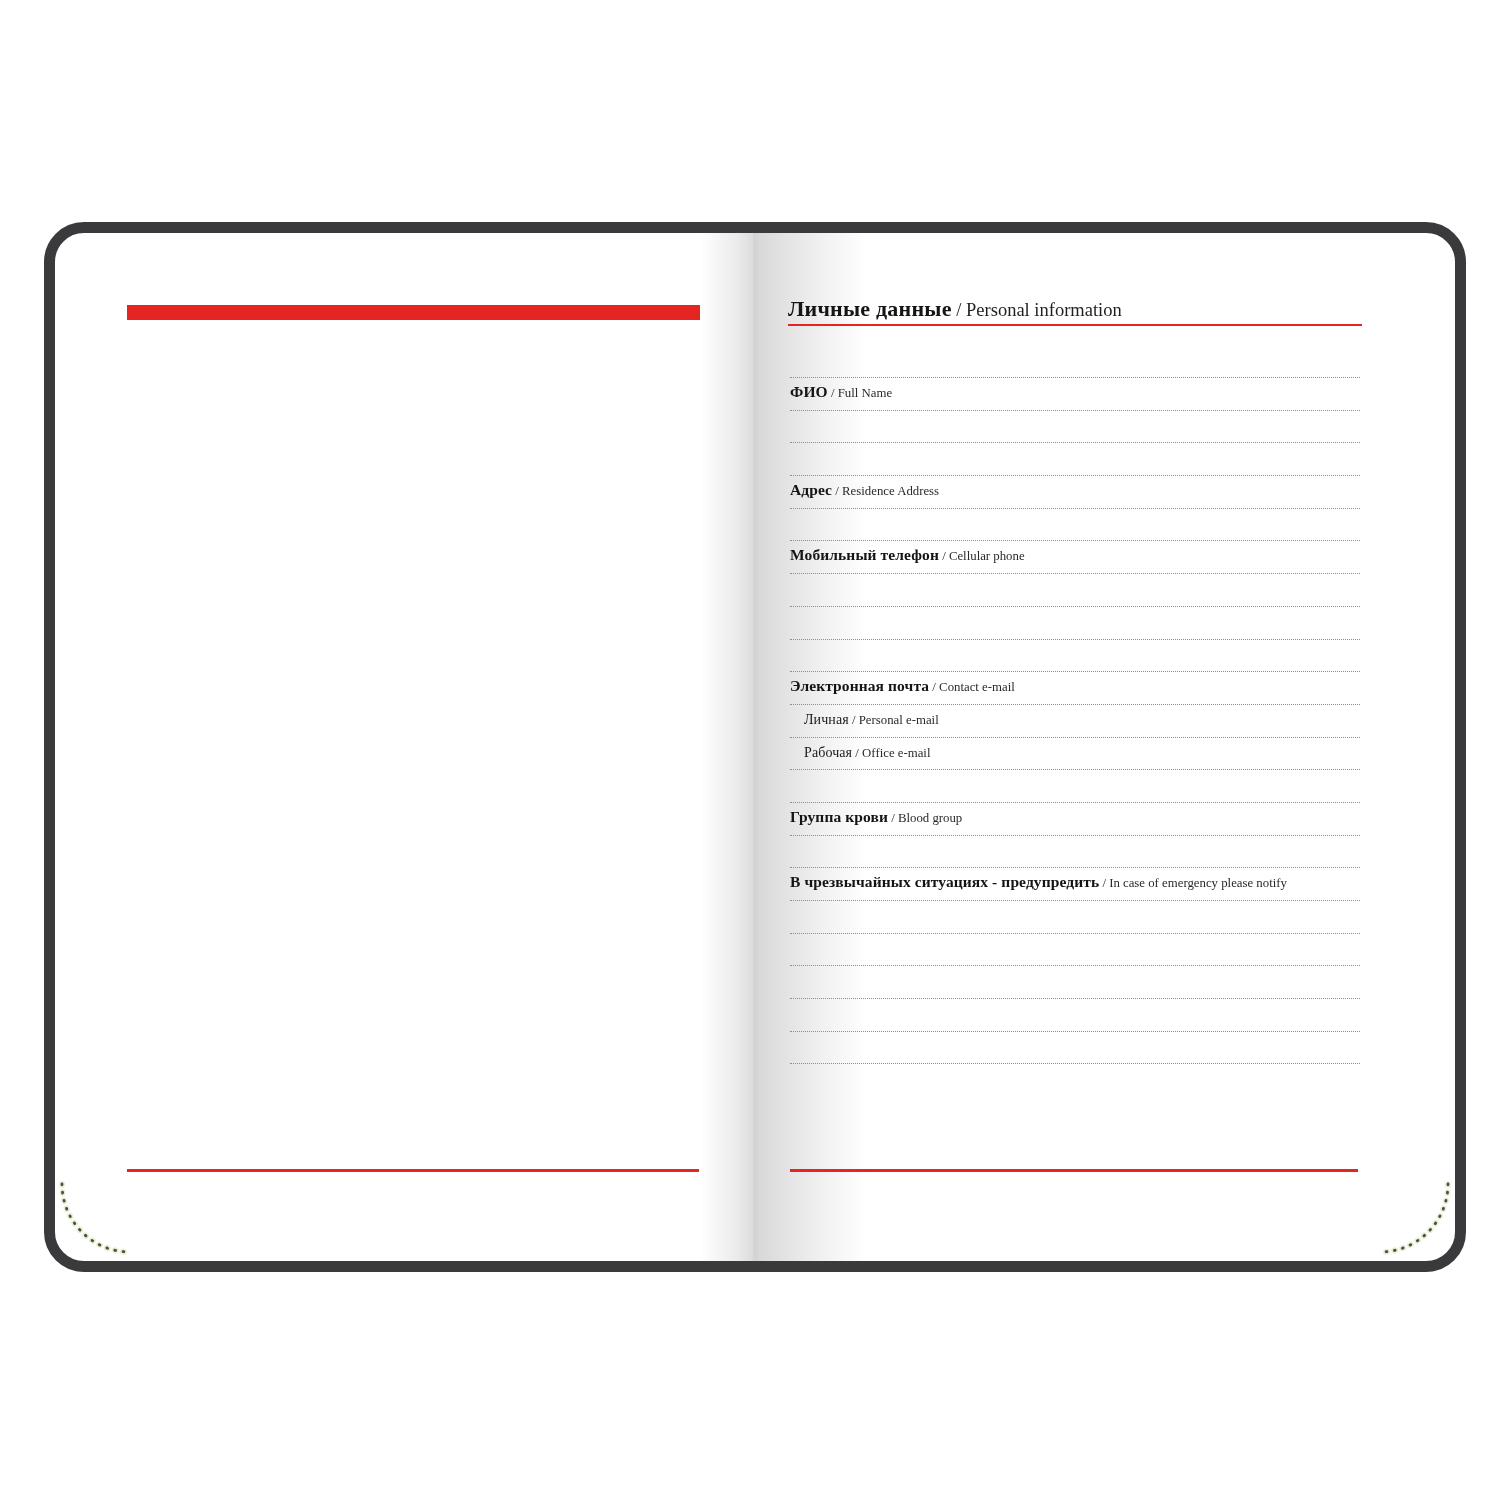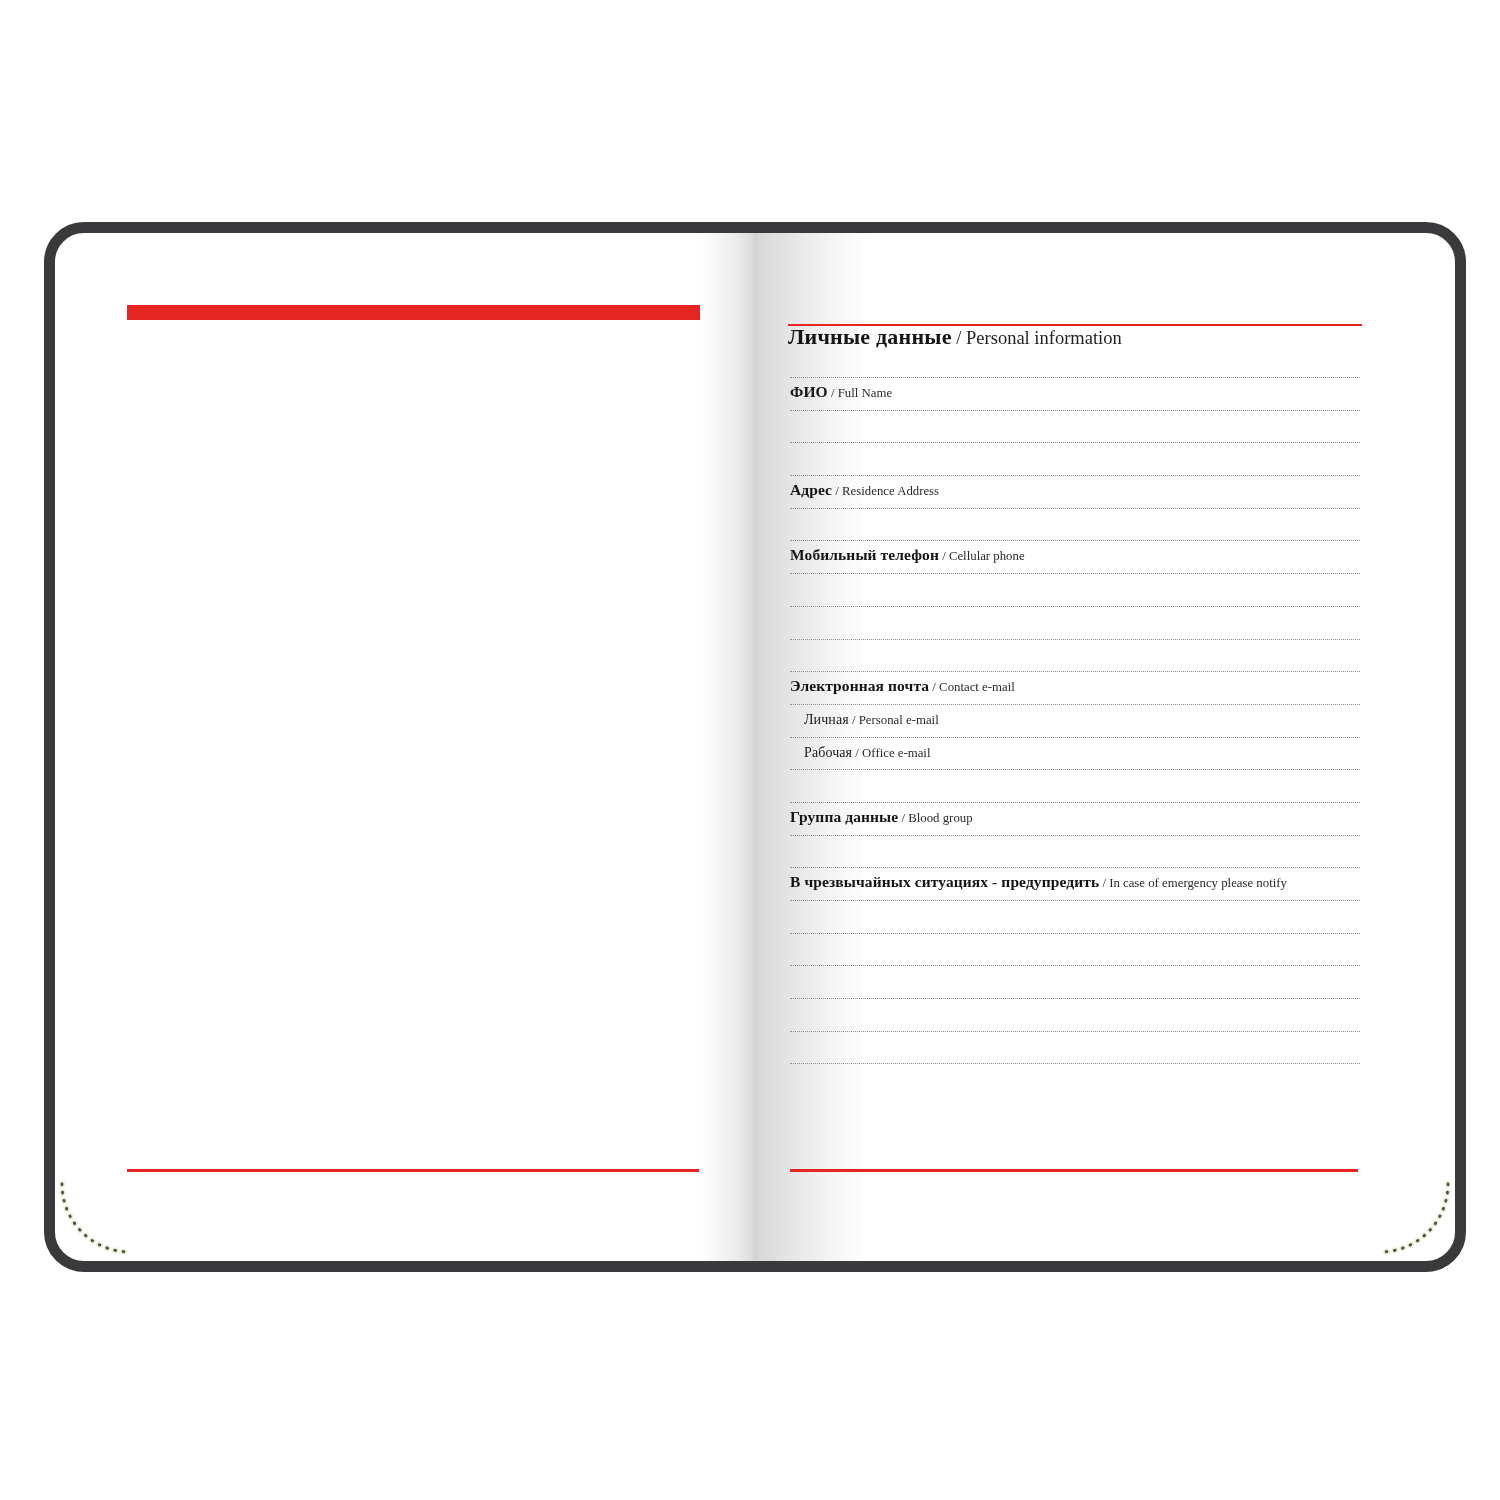--- a/index.html
+++ b/index.html
@@ -31,21 +31,21 @@
     position:absolute;left:72px;top:72px;width:573px;height:15px;
     background:var(--red,#e42522);
   }
   .red-line-bottom-left{
     position:absolute;left:72px;top:936px;width:572px;height:3px;
     background:var(--red,#e42522);
   }
   
   .title{
     position:absolute;left:733px;top:63px;width:574px;height:28px;
-    white-space:nowrap;color:#151515;margin-top:28px;
+    white-space:nowrap;color:#151515;
   }
   .title-ru{font-weight:bold;font-size:22px;letter-spacing:0.2px;}
   .title-en{font-size:18.5px;color:#1f1f1f;}
   .title-underline{
     position:absolute;left:733px;top:91px;width:574px;height:2px;
     background:var(--red,#e42522);
   }
   .form-rows{position:absolute;left:735px;top:144px;width:570px;}
   .row{
     height:30.7px;border-top:1px dotted var(--rule,#8d8d8d);
@@ -91,21 +91,21 @@
           <div class="row has-label"><span class="lbl-ru">Адрес</span><span class="lbl-en"> / Residence Address</span></div>
           <div class="row"></div>
           <div class="row has-label"><span class="lbl-ru">Мобильный телефон</span><span class="lbl-en"> / Cellular phone</span></div>
           <div class="row"></div>
           <div class="row"></div>
           <div class="row"></div>
           <div class="row has-label"><span class="lbl-ru">Электронная почта</span><span class="lbl-en"> / Contact e-mail</span></div>
           <div class="row has-label indent"><span class="lbl-ru plain">Личная</span><span class="lbl-en"> / Personal e-mail</span></div>
           <div class="row has-label indent"><span class="lbl-ru plain">Рабочая</span><span class="lbl-en"> / Office e-mail</span></div>
           <div class="row"></div>
-          <div class="row has-label"><span class="lbl-ru">Группа данные</span><span class="lbl-en"> / Blood group</span></div>
+          <div class="row has-label"><span class="lbl-ru">Группа крови</span><span class="lbl-en"> / Blood group</span></div>
           <div class="row"></div>
           <div class="row has-label"><span class="lbl-ru">В чрезвычайных ситуациях - предупредить</span><span class="lbl-en"> / In case of emergency please notify</span></div>
           <div class="row"></div>
           <div class="row"></div>
           <div class="row"></div>
           <div class="row"></div>
           <div class="row"></div>
           <div class="row"></div>
         </div>
       <div class="red-line-bottom-right"></div>

